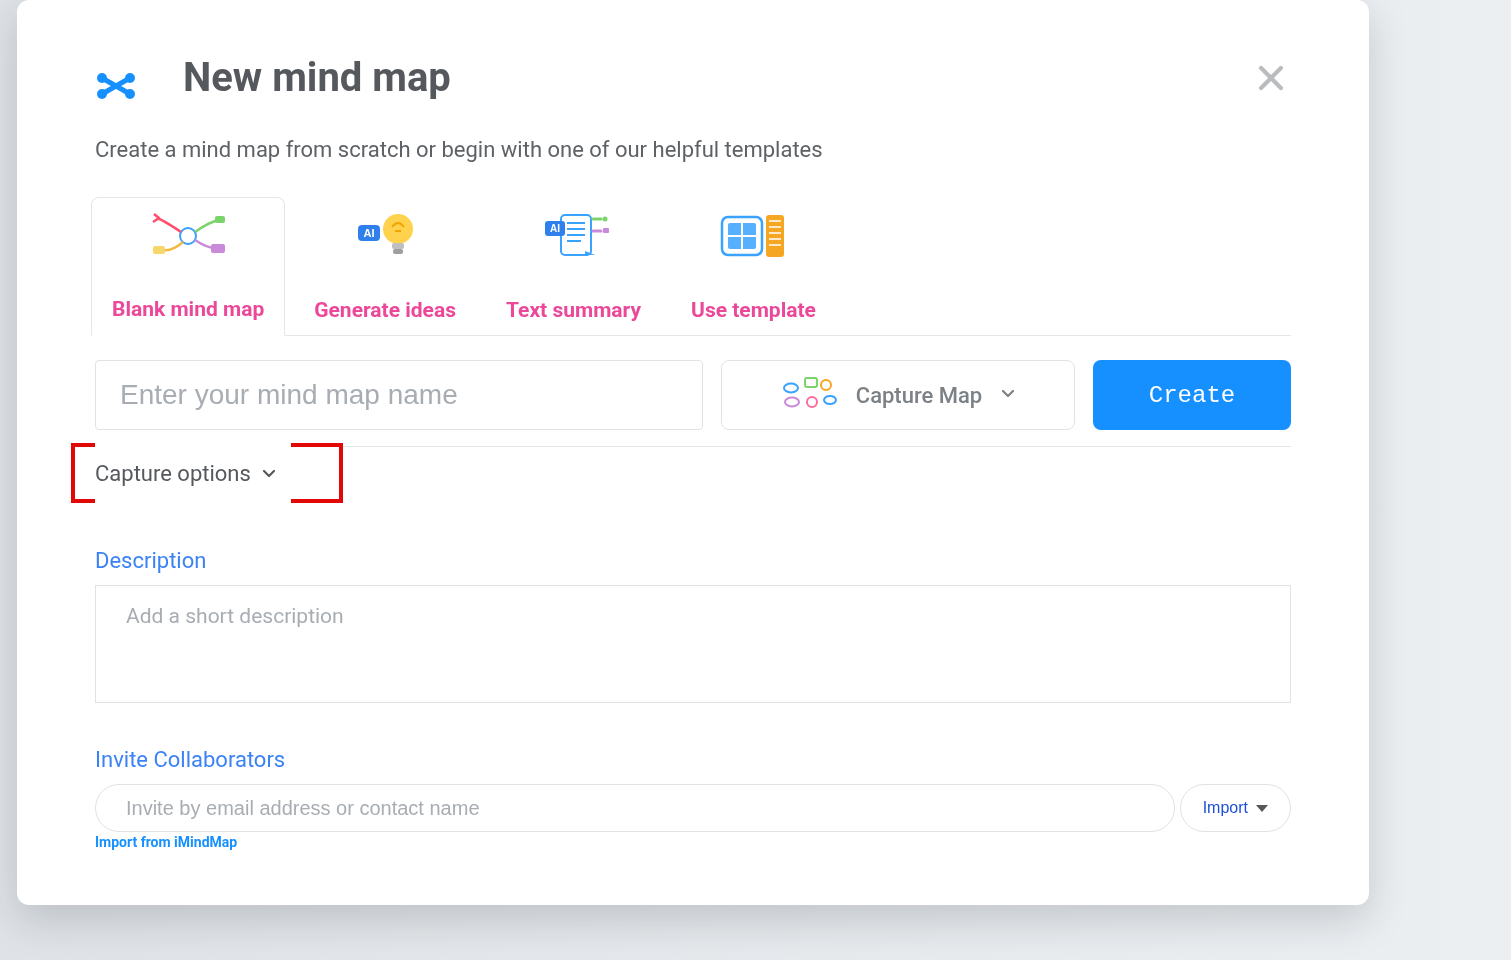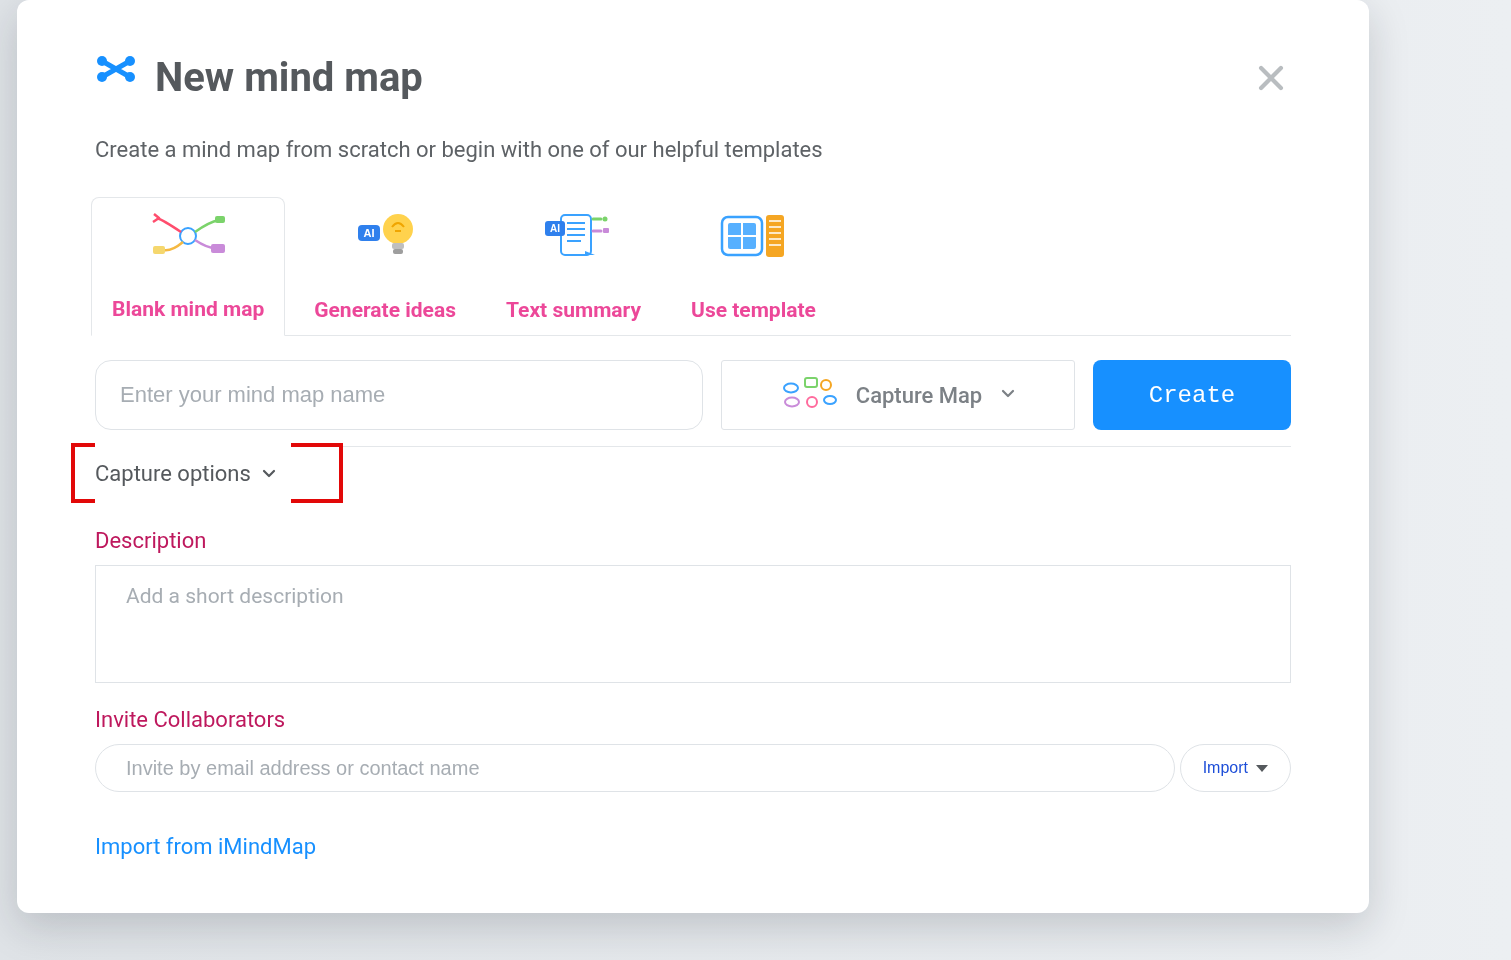--- a/index.html
+++ b/index.html
@@ -12,21 +12,21 @@
   .modal {
     position: absolute;
     left: 17px; top: 0px;
     width: 1352px;
     background: #fff;
     border-radius: 12px;
     box-shadow: 0 14px 40px rgba(20,30,40,0.18);
     padding: 54px 78px 54px 78px;
   }
   .modal-header { display:flex; align-items:center; justify-content:space-between; margin-bottom: 36px; }
-  .title-wrap { display:flex; align-items:flex-start; gap: 18px; }
+  .title-wrap { display:flex; align-items:flex-end; gap: 46px; }
   .app-icon { width: 42px; height: 30px; }
   .modal-title {
     font-size: 40px;
     font-weight: 700;
     color: #55595d;
   }
   .close-btn {
     width: 40px; height: 40px;
     display:flex; align-items:center; justify-content:center;
     color: #b9bdc0;
@@ -64,32 +64,32 @@
     border-radius: 8px 8px 0 0;
     background: #fff;
   }
   .tab-icon { height: 48px; display:flex; align-items:center; justify-content:center; margin-bottom: 6px; }
   .tab-label { font-size: 21px; font-weight: 700; color: #ec4899; margin-top: 33px; }
   .form-row { display:flex; gap: 18px; align-items:stretch; margin-bottom: 16px; }
   .input-name {
     flex: 1 1 auto;
     height: 70px;
     border: 1px solid #dfe3e7;
-    border-radius: 16px;
-    font-size: 22px;
+    border-radius: 4px;
+    font-size: 28px;
     padding: 0 24px;
     color: #3c4043;
     background:#fff;
   }
   .input-name::placeholder { color: #a7adb3; }
   .type-select {
     width: 354px;
     height: 70px;
     border: 1px solid #dfe3e7;
-    border-radius: 3px;
+    border-radius: 8px;
     display:flex; align-items:center; justify-content:center;
     gap: 18px;
     cursor:pointer;
     background:#fff;
   }
   .type-select .ts-label { font-size: 22px; color: #7c8186; font-weight: 500; }
   .chev { width: 16px; height: 16px; }
   .create-btn {
     width: 198px; height: 70px;
     border: none;
@@ -120,22 +120,22 @@
     position:absolute;
     left: -24px;
     top: -4px;
     width: 272px;
     height: 60px;
     border: 4px solid #e20808;
     pointer-events:none;
   }
   .section-label {
     font-size: 22px;
-    color: #be185d;
-    margin: 20px 0 12px 0;
+    color: #3b82f6;
+    margin: 40px 0 12px 0;
   }
   .desc-box {
     width: 100%;
     height: 118px;
     border: 1px solid #dfe3e7;
     border-radius: 0;
     padding: 18px 30px;
     font-size: 21px;
     color:#3c4043;
     resize: none;
@@ -160,24 +160,23 @@
     border: 1px solid #dfe3e7;
     border-radius: 24px;
     background:#fff;
     display:flex; align-items:center; gap: 8px;
     font-size: 16px; color:#1d4ed8;
     cursor:pointer;
   }
   .import-caret { width:0;height:0; border-left:6px solid transparent; border-right:6px solid transparent; border-top:7px solid #55595d; }
   .imind-link {
     display:inline-block;
-    margin-top: 42px;
-    font-size: 22px;
+    font-size: 14px;
     color: #1790ff;
-    font-weight: 400;
+    font-weight: 700;
     cursor:pointer;
   }
   .mini-mindmap { width: 78px; height: 44px; }
   .bulb-icon { width: 62px; height: 48px; }
   .doc-icon { width: 78px; height: 48px; }
   .template-icon { width: 70px; height: 48px; }
   .capture-icon { width: 58px; height: 34px; }
 </style>
 </head>
 <body>

